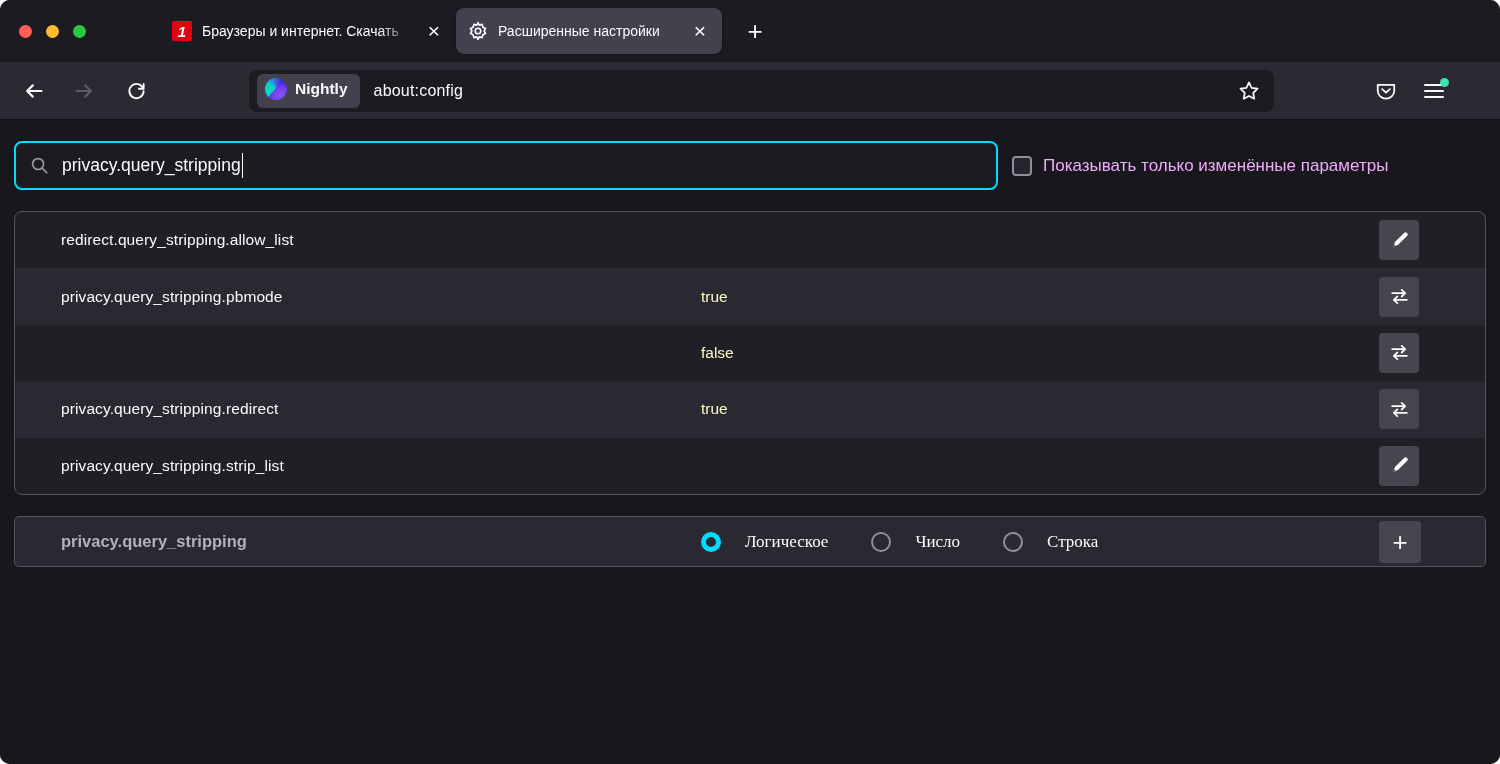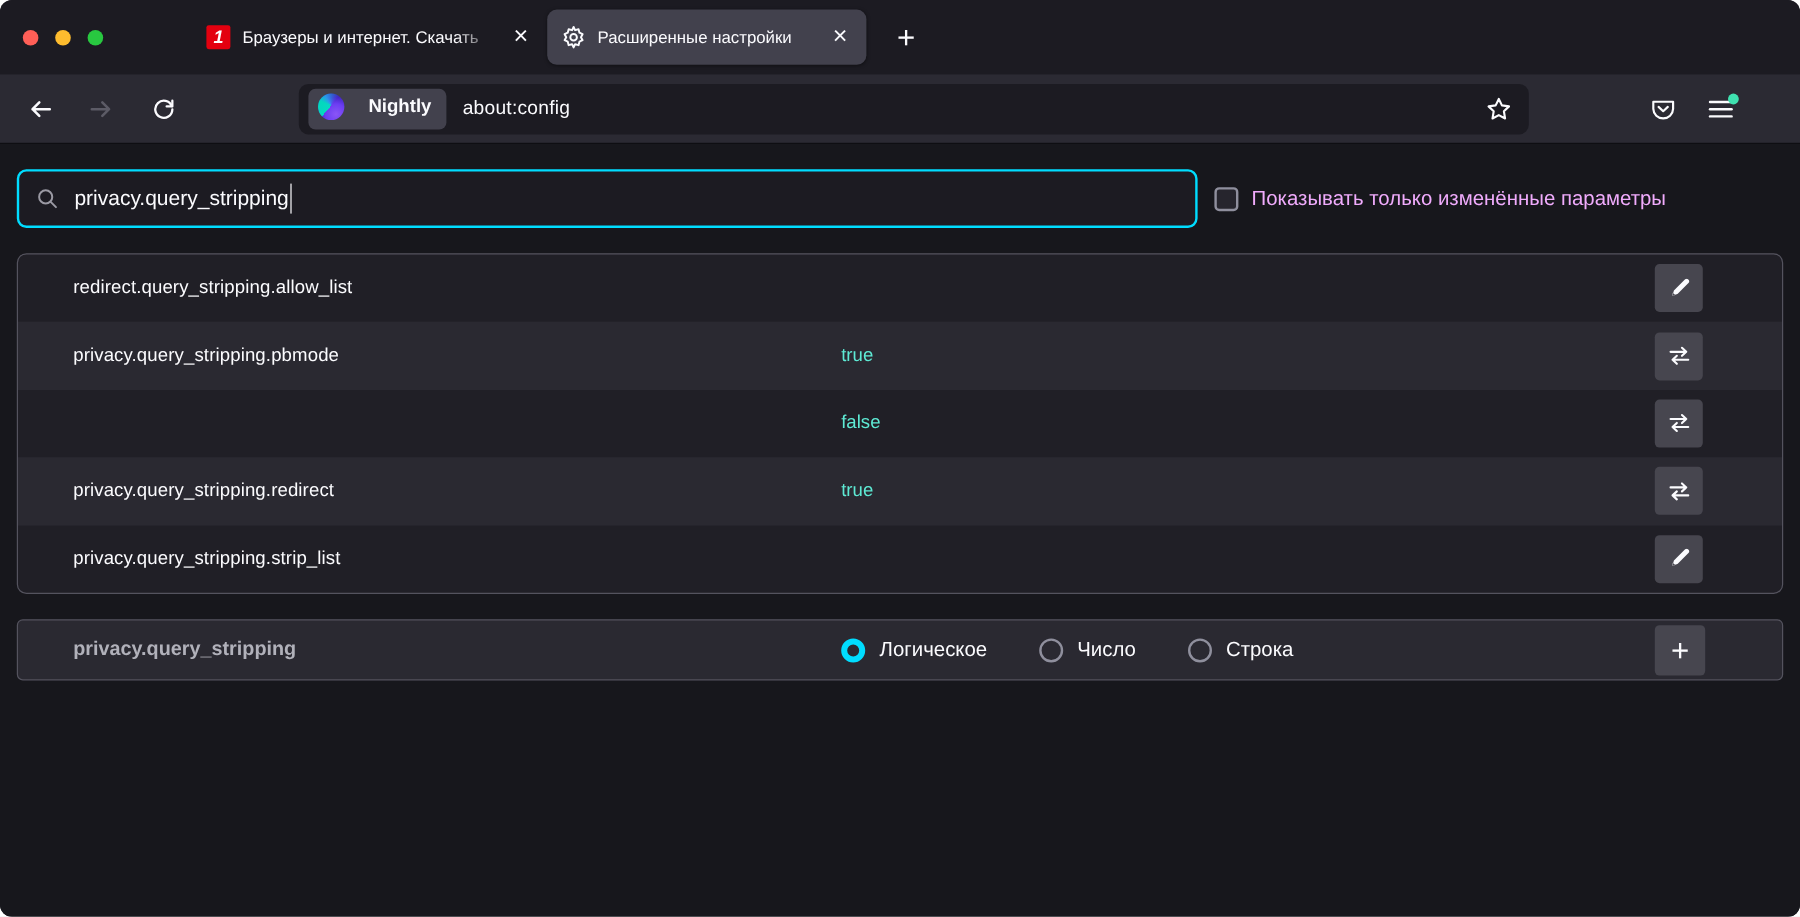--- a/index.html
+++ b/index.html
@@ -39,21 +39,21 @@
 
   
   .toolbar { position:relative; height:58px; background:#2b2a33; display:flex; align-items:center; border-bottom:1px solid #0e0e12; }
   .nav-btn { width:32px; height:32px; display:flex; align-items:center; justify-content:center; border-radius:6px; flex:none; }
   .nav-back { margin-left:18px; color:#fbfbfe; }
   .nav-fwd  { margin-left:18px; color:#5c5b66; }
   .nav-reload { margin-left:20px; color:#fbfbfe; }
 
   .urlbar { margin-left:97px; width:1025px; height:42px; background:#1c1b22; border-radius:8px;
     display:flex; align-items:center; padding:0 12px 0 4px; }
-  .nightly-badge { height:34px; margin-left:4px; background:#42414d; border-radius:6px; display:flex; align-items:center; gap:20px; padding:0 12px 4px 8px; }
+  .nightly-badge { height:34px; margin-left:4px; background:#42414d; border-radius:6px; display:flex; align-items:center; gap:8px; padding:0 12px 4px 8px; }
   .nightly-logo { width:22px; height:22px; border-radius:50%; position:relative; flex:none;
     background:radial-gradient(circle at 68% 78%, #8a55f7 0%, #6b3df2 38%, #4526c6 62%, #2b2f9e 82%);
   }
   .nightly-logo::before { content:""; position:absolute; inset:0; border-radius:50%;
     background:conic-gradient(from 220deg at 50% 45%, rgba(0,226,190,.95) 0 70deg, rgba(41,166,245,.85) 110deg, rgba(0,0,0,0) 180deg 360deg);
   }
   .badge-label { color:#fbfbfe; font-size:15.5px; font-weight:600; }
   .url-text { color:#fbfbfe; font-size:16px; margin-left:14px; letter-spacing:.2px; }
   .star-btn { margin-left:auto; color:#fbfbfe; width:26px; height:26px; display:flex; align-items:center; justify-content:center; }
 
@@ -74,30 +74,30 @@
 
   .modified-wrap { position:absolute; left:1012px; top:21px; height:49px; display:flex; align-items:center; gap:11px; }
   .checkbox { width:20px; height:20px; border:2px solid #8f8f9d; border-radius:4px; background:#26252d; flex:none; }
   .modified-label { color:#f0abfc; font-size:17px; white-space:nowrap; }
 
   .pref-table { position:absolute; left:14px; top:91px; width:1472px;
     border:1px solid #54535e; border-radius:8px; overflow:hidden; background:#201f26; }
   .pref-row { position:relative; height:56.4px; display:flex; align-items:center; }
   .pref-row.alt { background:#2a2931; }
   .pref-name { color:#fbfbfe; font-size:15.5px; margin-left:46px; letter-spacing:.1px; }
-  .pref-value { position:absolute; left:686px; color:#5eead4; font-size:15.5px; }
+  .pref-value { position:absolute; left:686px; color:#fef9c3; font-size:15.5px; }
   .row-btn { position:absolute; right:66px; top:50%; transform:translateY(-50%);
     width:40px; height:40px; background:#47464f; border-radius:4px;
     display:flex; align-items:center; justify-content:center; color:#fbfbfe; }
 
   .add-row { position:absolute; left:14px; top:396px; width:1472px; height:51px;
     background:#2a2931; border:1px solid #54535e; border-radius:5px; display:flex; align-items:center; }
   .add-name { color:#b1b1ba; font-weight:bold; font-size:16.5px; margin-left:46px; }
   .radio-group { position:absolute; left:686px; display:flex; align-items:center; gap:43px; }
-  .radio-item { display:flex; align-items:flex-end; gap:12px; }
+  .radio-item { display:flex; align-items:flex-end; gap:24px;font-family:Liberation Serif, serif; }
   .radio { width:20px; height:20px; border-radius:50%; flex:none; }
   .radio.on  { border:5px solid #00ddff; background:#2a2931; }
   .radio.off { border:2px solid #8f8f9d; background:transparent; }
   .radio-label { color:#fbfbfe; font-size:17px; }
   .add-btn { position:absolute; right:64px; width:42px; height:42px; background:#47464f; border-radius:4px;
     display:flex; align-items:center; justify-content:center; color:#fbfbfe; font-size:26px; font-weight:300; line-height:1; }
 
   svg { display:block; }
 </style>
 </head>

